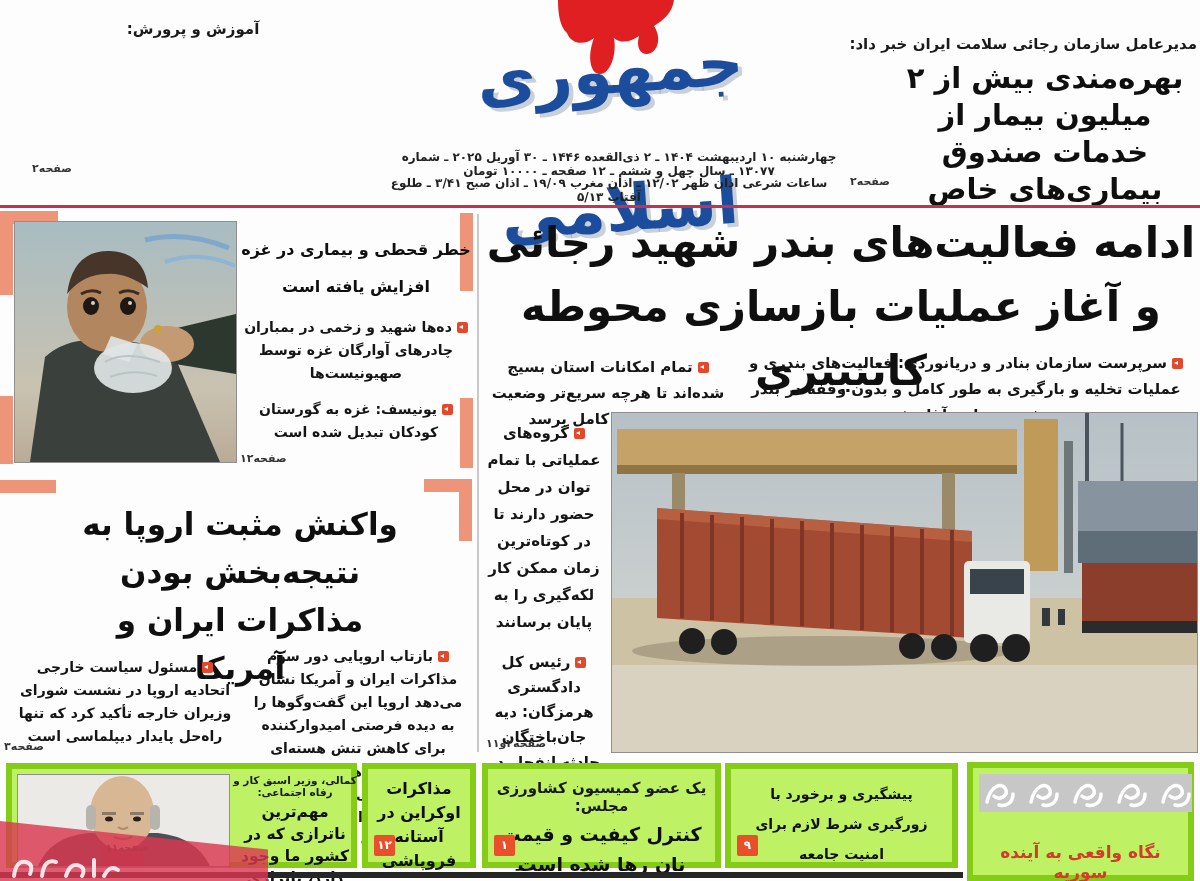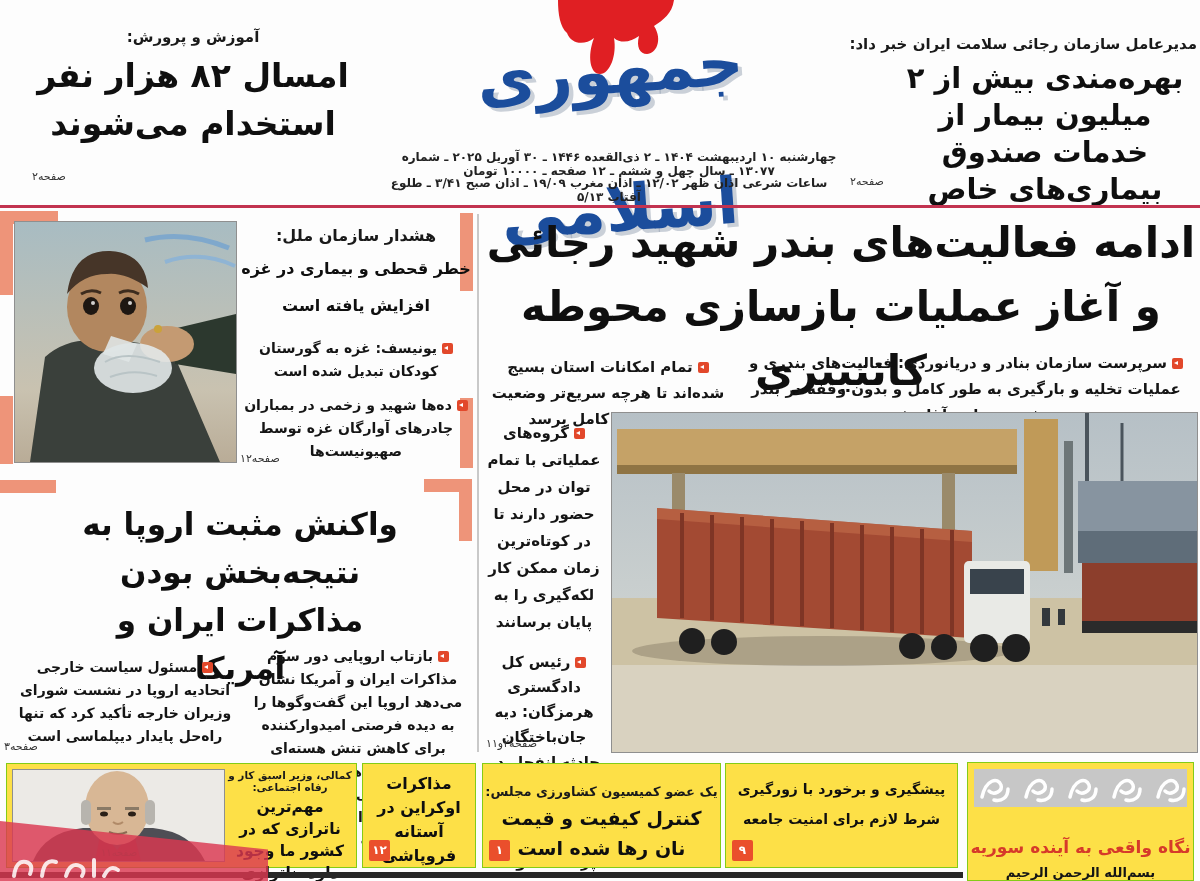--- a/index.html
+++ b/index.html
@@ -2,43 +2,42 @@
 <html lang="fa" dir="rtl"><head>
 <meta charset="utf-8">
 <style>
   html,body{margin:0;padding:0;background:#ffffff;}
   body{font-family:"DejaVu Sans",sans-serif;}
   #page{position:relative;width:1200px;height:881px;background:#fdfdfd;overflow:hidden;direction:rtl;}
   .abs{position:absolute;}
   .c{text-align:center;}
   .b{font-weight:bold;color:#151515;}
   .kicker{font-weight:bold;color:#1a1a1a;}
-  .pageref{font-size:11px;font-weight:normal;color:#333;}
+  .pageref{font-size:11px;font-weight:bold;color:#333;}
   .hl{font-weight:bold;color:#0f0f0f;letter-spacing:-0.5px;}
   .bullet-sq{display:inline-block;width:11px;height:11px;background:#e2482b;border-radius:2px;margin-left:5px;position:relative;top:1px;}
   .bullet-sq::after{content:"";position:absolute;left:2px;top:3px;border-top:2.5px solid transparent;border-bottom:2.5px solid transparent;border-right:4.5px solid #fff;}
   .photo{border:1px solid #8f8f8f;box-sizing:border-box;overflow:hidden;background:#ddd;}
   .salmon{background:#ee9479;}
-  .box{position:absolute;top:763px;height:105px;background:#fde047;border:1px solid #84cc16;box-sizing:border-box;}
+  .box{position:absolute;top:763px;height:105px;background:#bef264;border:6px solid #84cc16;box-sizing:border-box;}
   .badge{position:absolute;left:6px;bottom:6px;width:21px;height:21px;background:#ea4f2c;color:#fff;font-size:12px;font-weight:bold;text-align:center;line-height:21px;border-radius:2px;}
   .masthead-title{font-size:64px;font-weight:bold;color:#1b4d9c;transform:rotate(-4deg);
     text-shadow:4px 4px 0 rgba(140,152,170,0.45);letter-spacing:-2px;}
   .dateline{font-size:12px;font-weight:bold;color:#222;}
   .rule-red{background:#c23350;}
   .divider{background:#c9c9c9;}
   .editorial-title{color:#d63a2a;font-weight:bold;font-size:17px;}
 </style>
 </head>
 <body>
 
 <div id="page">
 
-  <div class="abs" style="left:18px;top:28px;width:350px;">
+  <div class="abs" style="left:18px;top:20px;width:350px;">
     <div class="kicker c" style="font-size:15px;">آموزش و پرورش:</div>
-    <div class="hl c" style="font-size:33px;line-height:48px;margin-top:6px;">امسال ۸۲ هزار نفر استخدام می‌شوند</div>
     <div class="pageref" style="position:absolute;left:14px;top:142px;">صفحه۲</div>
   </div>
 
   <div class="abs" style="left:390px;top:2px;width:450px;height:144px;">
     <div class="masthead-title c" style="line-height:138px;">جمهوری اسلامی</div>
     <svg class="abs" style="left:160px;top:-2px;" width="132" height="86" viewBox="0 0 132 86">
       <path d="M8 0 H124 C122 14 113 20 104 26 C113 40 106 54 97 54 C90 54 86 47 89 36 C81 42 71 44 64 38 C67 55 60 74 50 74 C40 74 37 56 44 38 C34 46 21 44 17 33 C10 27 8 14 8 0 Z" fill="#e01f23"></path>
     </svg>
   </div>
   <div class="abs dateline c" style="left:393px;top:150px;width:452px;">چهارشنبه ۱۰ اردیبهشت ۱۴۰۴ ـ ۲ ذی‌القعده ۱۴۴۶ ـ ۳۰ آوریل ۲۰۲۵ ـ شماره ۱۳۰۷۷ ـ سال چهل و ششم ـ ۱۲ صفحه ـ ۱۰۰۰۰ تومان</div>
@@ -161,27 +160,26 @@
       <polygon points="221,92 162,106 160,142 221,152" fill="#2c382e"></polygon>
       <ellipse cx="152" cy="122" rx="27" ry="18" fill="#c49a72"></ellipse>
       <circle cx="143" cy="107" r="4" fill="#caa23a"></circle>
       <ellipse cx="118" cy="146" rx="39" ry="25" fill="#e3e9ea" opacity="0.9"></ellipse>
       <polygon points="96,114 122,122 114,140 88,132" fill="#dfe5e6" opacity="0.9"></polygon>
       <path d="M90 140 Q110 128 145 140 M95 155 Q118 146 142 154" stroke="#b9c4c6" stroke-width="2" fill="none"></path>
     </svg>
   </div>
 
   <div class="abs" style="left:240px;top:226px;width:232px;">
-    <div class="kicker c" style="font-size:16px;">هشدار سازمان ملل:</div>
     <div class="hl c" style="font-size:16px;line-height:37px;margin-top:5px;">خطر قحطی و بیماری در غزه افزایش یافته است</div>
+    <div class="b c" style="font-size:14px;line-height:23px;margin-top:11px;">
+      <span class="bullet-sq"></span><span>ده‌ها شهید و زخمی در بمباران چادرهای آوارگان غزه توسط صهیونیست‌ها</span>
+    </div>
     <div class="b c" style="font-size:14px;line-height:23px;margin-top:13px;">
       <span class="bullet-sq"></span><span>یونیسف: غزه به گورستان کودکان تبدیل شده است</span>
-    </div>
-    <div class="b c" style="font-size:14px;line-height:23px;margin-top:11px;">
-      <span class="bullet-sq"></span><span>ده‌ها شهید و زخمی در بمباران چادرهای آوارگان غزه توسط صهیونیست‌ها</span>
     </div>
     <div class="pageref" style="position:absolute;left:0;top:226px;">صفحه۱۲</div>
   </div>
 
   <div class="abs hl c" style="left:75px;top:500px;width:330px;font-size:31px;line-height:48px;">واکنش مثبت اروپا به نتیجه‌بخش بودن مذاکرات ایران و آمریکا</div>
   <div class="abs b c" style="left:245px;top:645px;width:226px;font-size:14px;line-height:23px;">
     <span class="bullet-sq"></span><span>بازتاب اروپایی دور سوم مذاکرات ایران و آمریکا نشان می‌دهد اروپا این گفت‌وگوها را به دیده فرصتی امیدوارکننده برای کاهش تنش هسته‌ای می‌نگرد. مقام‌های اروپایی در اظهارات رسمی و غیررسمی از ادامه مذاکرات استقبال و آن را در مسیر درست ارزیابی کرده‌اند</span>
   </div>
   <div class="abs b c" style="left:12px;top:656px;width:226px;font-size:14px;line-height:23px;">
     <span class="bullet-sq"></span><span>مسئول سیاست خارجی اتحادیه اروپا در نشست شورای وزیران خارجه تأکید کرد که تنها راه‌حل پایدار دیپلماسی است</span>
@@ -211,21 +209,21 @@
     </div>
     <div class="pageref" style="position:absolute;left:94px;bottom:9px;font-size:10px;">صفحه۱۱</div>
   </div>
 
   <div class="box" style="left:362px;width:114px;">
     <div class="hl c" style="font-size:16px;line-height:24px;margin-top:8px;padding:0 6px;">مذاکرات اوکراین در آستانه فروپاشی</div>
     <div class="badge">۱۲</div>
   </div>
 
   <div class="box" style="left:482px;width:239px;">
-    <div class="kicker c" style="font-size:13px;margin-top:20px;">یک عضو کمیسیون کشاورزی مجلس:</div>
+    <div class="kicker c" style="font-size:15px;margin-top:10px;">یک عضو کمیسیون کشاورزی مجلس:</div>
     <div class="hl c" style="font-size:19px;line-height:30px;margin-top:4px;">کنترل کیفیت و قیمت نان رها شده است</div>
     <div class="badge">۱</div>
   </div>
 
   <div class="box" style="left:725px;width:233px;">
     <div class="hl c" style="font-size:14px;line-height:30px;margin-top:10px;padding:0 10px;">پیشگیری و برخورد با زورگیری شرط لازم برای امنیت جامعه</div>
     <div class="badge">۹</div>
   </div>
 
   <div class="box" style="left:967px;width:227px;top:762px;height:119px;">

